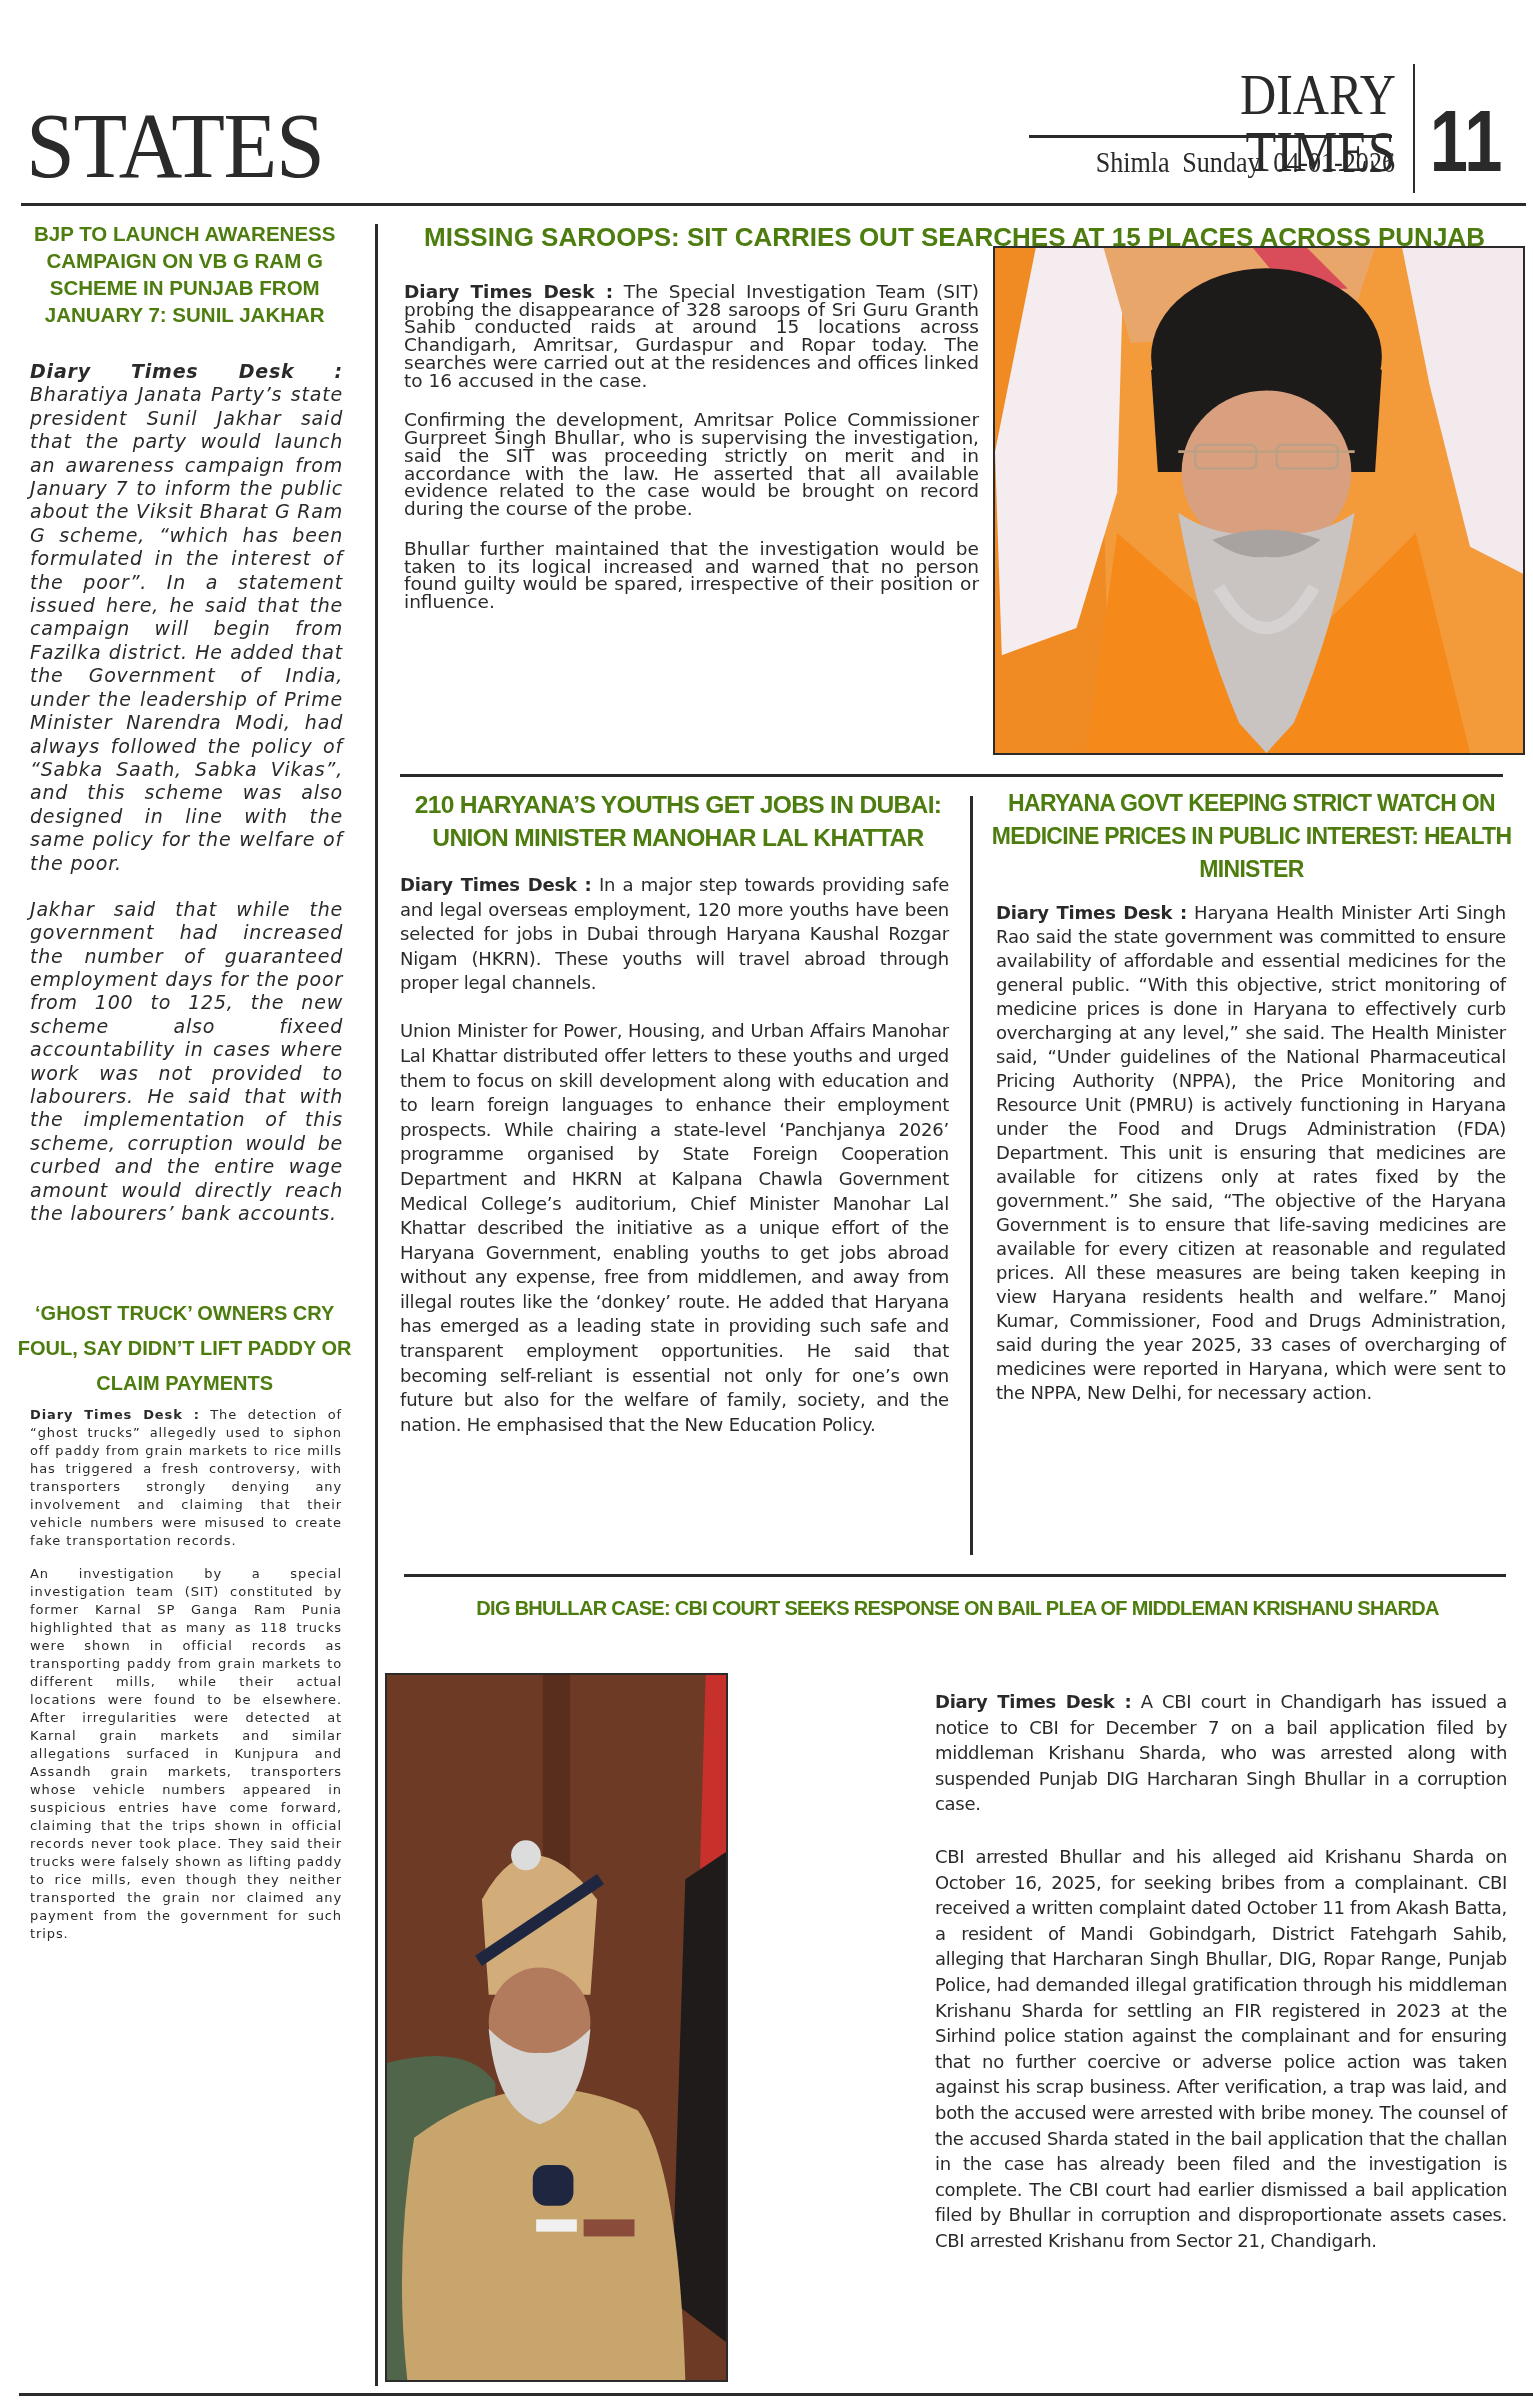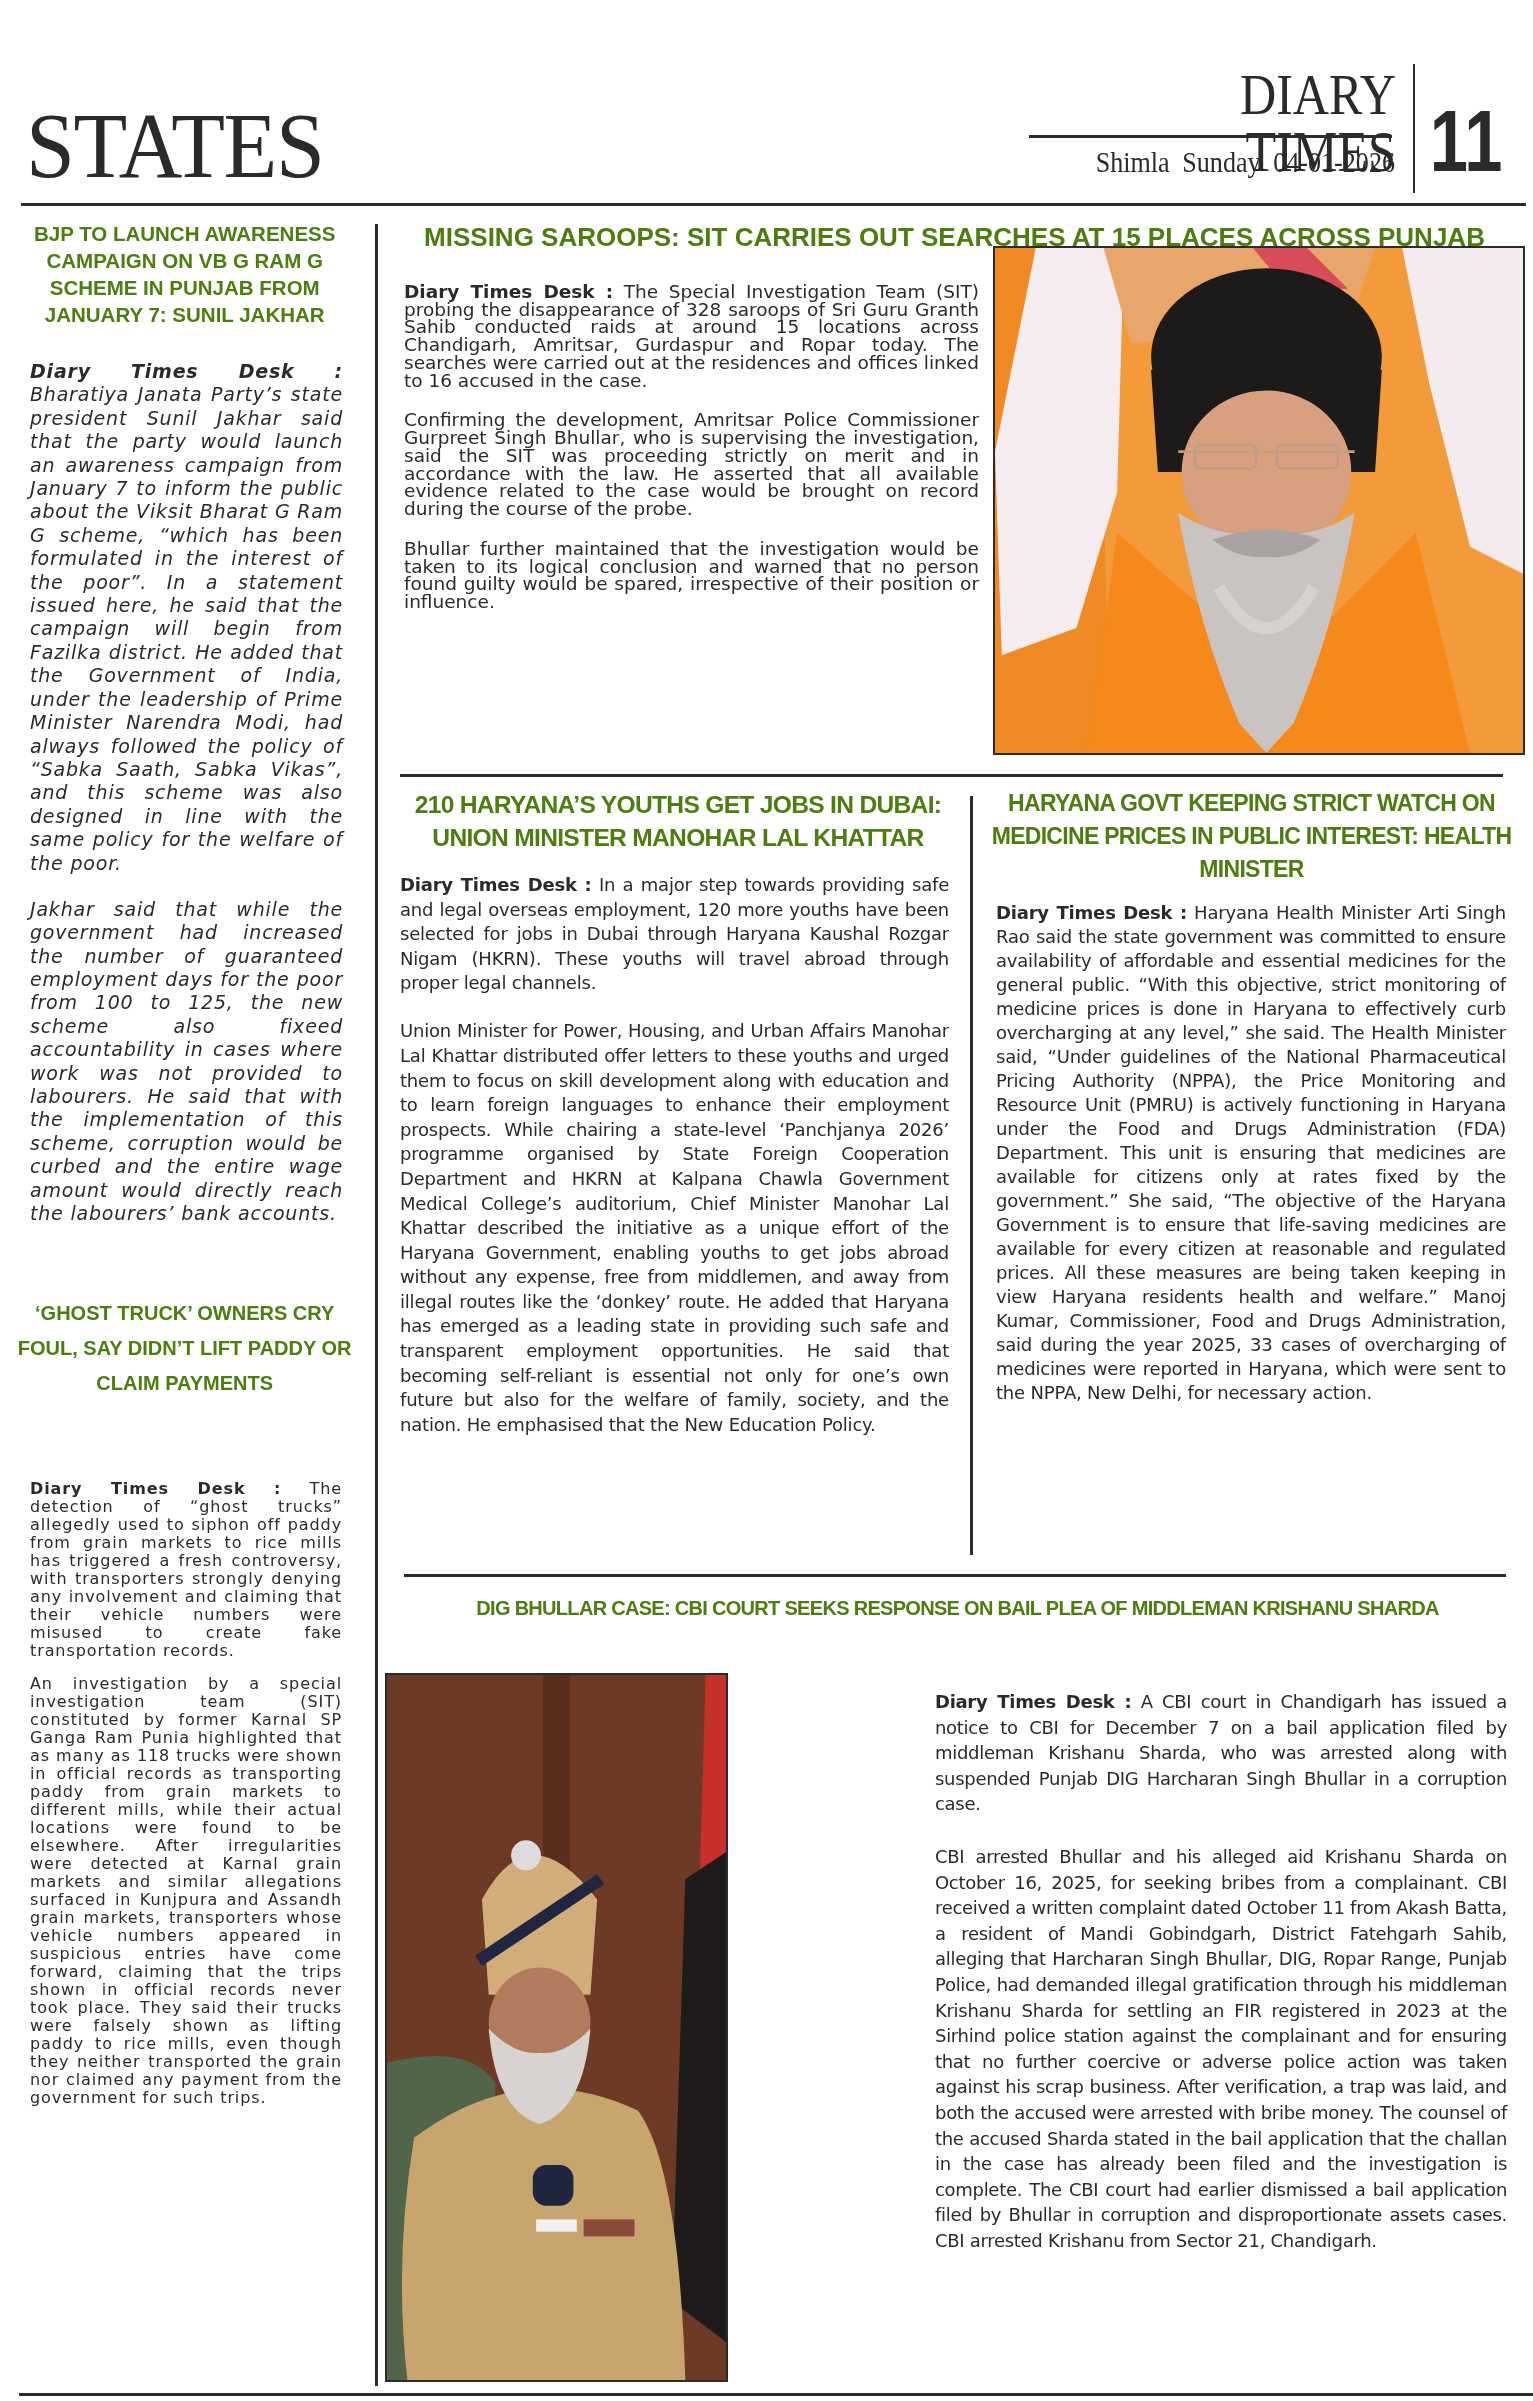--- a/index.html
+++ b/index.html
@@ -64,34 +64,34 @@
 <article>
   <h2 class="headline c1-head" style="top:220px;">BJP TO LAUNCH AWARENESS CAMPAIGN ON VB G RAM G SCHEME IN PUNJAB FROM JANUARY 7: SUNIL JAKHAR</h2>
   <div class="body c1-body" style="top:345px;font-style:italic;">
     <p><span class="byline">Diary Times Desk :</span> <span>Bharatiya Janata Party’s state president Sunil Jakhar said that the party would launch an awareness campaign from January 7 to inform the public about the Viksit Bharat G Ram G scheme, “which has been formulated in the interest of the poor”. In a statement issued here, he said that the campaign will begin from Fazilka district. He added that the Government of India, under the leadership of Prime Minister Narendra Modi, had always followed the policy of “Sabka Saath, Sabka Vikas”, and this scheme was also designed in line with the same policy for the welfare of the poor.</span></p>
     <p>Jakhar said that while the government had increased the number of guaranteed employment days for the poor from 100 to 125, the new scheme also fixeed accountability in cases where work was not provided to labourers. He said that with the implementation of this scheme, corruption would be curbed and the entire wage amount would directly reach the labourers’ bank accounts.</p>
   </div>
 </article>
 
 <article>
   <h2 class="headline c1-head" style="top:1296px; font-size:20px; line-height:35px;">‘GHOST TRUCK’ OWNERS CRY FOUL, SAY DIDN’T LIFT PADDY OR CLAIM PAYMENTS</h2>
-  <div class="body c1-body" style="top:1465px; width:342px; font-size:16px; line-height:18px; letter-spacing:0.9px;">
+  <div class="body c1-body" style="top:1391px; width:342px; font-size:13px; line-height:18px; letter-spacing:0.9px;">
     <p style="line-height:18px;"><span class="byline">Diary Times Desk :</span> <span>The detection of “ghost trucks” allegedly used to siphon off paddy from grain markets to rice mills has triggered a fresh controversy, with transporters strongly denying any involvement and claiming that their vehicle numbers were misused to create fake transportation records.</span></p>
     <p style="margin-top:0;">An investigation by a special investigation team (SIT) constituted by former Karnal SP Ganga Ram Punia highlighted that as many as 118 trucks were shown in official records as transporting paddy from grain markets to different mills, while their actual locations were found to be elsewhere. After irregularities were detected at Karnal grain markets and similar allegations surfaced in Kunjpura and Assandh grain markets, transporters whose vehicle numbers appeared in suspicious entries have come forward, claiming that the trips shown in official records never took place. They said their trucks were falsely shown as lifting paddy to rice mills, even though they neither transported the grain nor claimed any payment from the government for such trips.</p>
   </div>
 </article>
 
 <div class="rule" style="left:375px; top:224px; width:2.7px; height:2162px;"></div>
 
 <article>
   <h2 class="headline" style="left:390px; top:222px; width:1129px; font-size:26px; line-height:31px; white-space:nowrap;">MISSING SAROOPS: SIT CARRIES OUT SEARCHES AT 15 PLACES ACROSS PUNJAB</h2>
   <div class="body" style="left:389px; top:268px; width:605px; font-size:18.5px; line-height:17.7px;">
     <p><span class="byline">Diary Times Desk :</span> <span>The Special Investigation Team (SIT) probing the disappearance of 328 saroops of Sri Guru Granth Sahib conducted raids at around 15 locations across Chandigarh, Amritsar, Gurdaspur and Ropar today. The searches were carried out at the residences and offices linked to 16 accused in the case.</span></p>
     <p>Confirming the development, Amritsar Police Commissioner Gurpreet Singh Bhullar, who is supervising the investigation, said the SIT was proceeding strictly on merit and in accordance with the law. He asserted that all available evidence related to the case would be brought on record during the course of the probe.</p>
-    <p>Bhullar further maintained that the investigation would be taken to its logical conclusion and warned that no person found guilty would be spared, irrespective of their position or influence.</p>
+    <p>Bhullar further maintained that the investigation would be taken to its logical increased and warned that no person found guilty would be spared, irrespective of their position or influence.</p>
   </div>
   <div class="photo" style="left:993px; top:246px; width:532px; height:509px;">
     <svg viewBox="0 0 778 744" preserveAspectRatio="none">
       <rect width="778" height="744" fill="#f39a3b"></rect>
       <path d="M0 0 L150 0 L170 744 L0 744 Z" fill="#f08a22"></path>
       <path d="M60 0 L190 0 L180 360 L120 560 L10 600 L0 300 Z" fill="#f4ecef"></path>
       <path d="M600 0 L778 0 L778 480 L700 440 L640 200 Z" fill="#f3eaee"></path>
       <path d="M160 0 L560 0 L520 120 L200 140 Z" fill="#e9a66a"></path>
       <path d="M380 0 L460 0 L520 60 L430 60 Z" fill="#d94c5a"></path>
       <path d="M130 780 L180 420 L340 560 L480 560 L620 420 L700 744 Z" fill="#f58a1a"></path>

